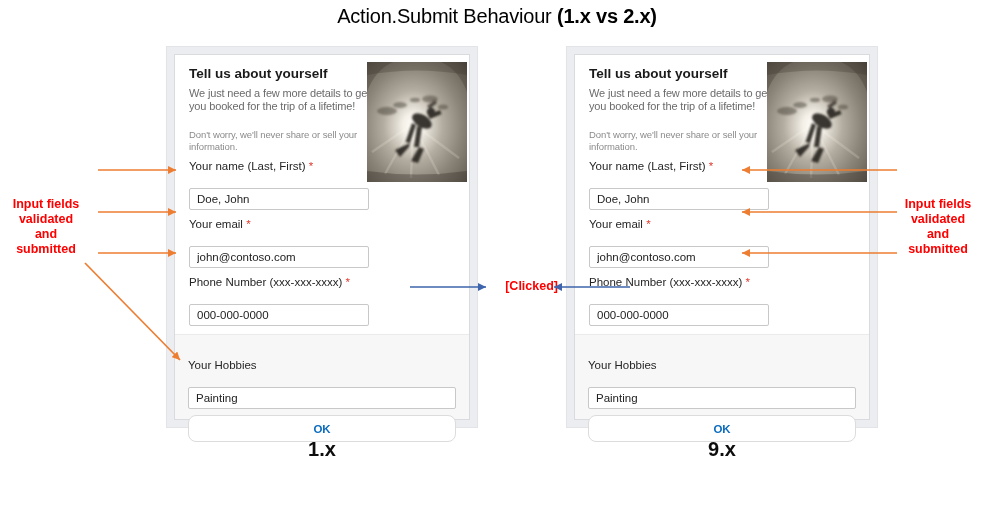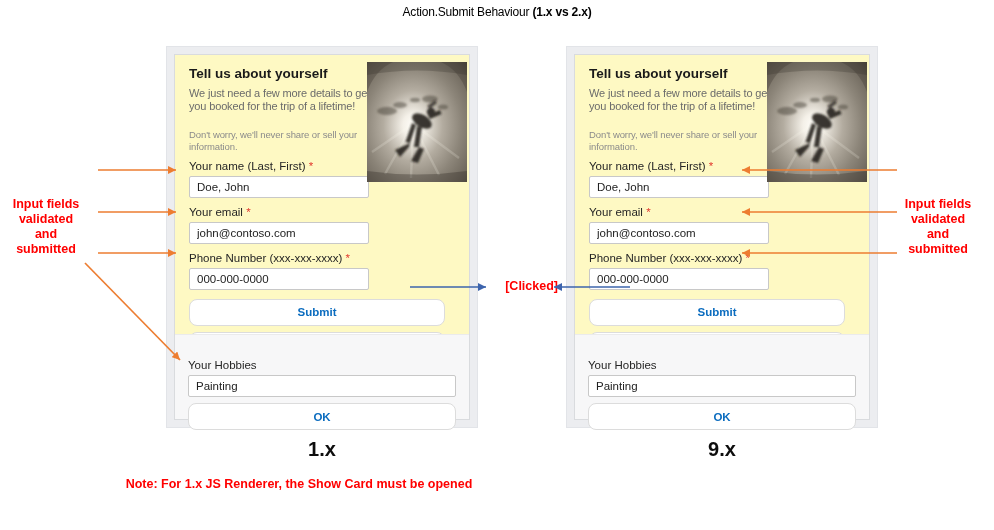--- a/index.html
+++ b/index.html
@@ -4,48 +4,48 @@
 <style>
   * { margin:0; padding:0; box-sizing:border-box; }
   html,body { width:994px; height:530px; }
   body {
     position:relative; background:#ffffff; overflow:hidden;
     font-family:"Liberation Sans", sans-serif; color:#222;
   }
   
   .title {
     position:absolute; top:5px; left:0; width:994px;
-    text-align:center; font-size:12px; color:#000; letter-spacing:-0.2px;
+    text-align:center; font-size:20px; color:#000; letter-spacing:-0.2px;
   }
   .title .bold { font-weight:700; }
   
   .frame {
     position:absolute; top:46px; width:312px; height:382px;
     background:#ecedf0; border:1px solid #e2e4e8; padding:7px;
   }
   .frame.left  { left:166px; }
   .frame.right { left:566px; }
   .acard {
     position:relative; width:100%; height:100%;
-    background:#fef9c3; border:1px solid #d9dbde;
+    background:#ffffff; border:1px solid #d9dbde;
     padding:9px 24px 0 14px;
   }
   .heading { font-size:13.5px; font-weight:700; color:#1a1a1a; padding-top:2px; }
   .intro {
     margin-top:6px; width:184px; font-size:11px; line-height:1.2;
     letter-spacing:-0.15px; color:#6b6b6b;
   }
   .privacy {
     margin-top:16px; width:184px; font-size:9.5px; line-height:1.18;
     letter-spacing:-0.1px; color:#8b8b8b;
   }
   .flabel { margin-top:8px; font-size:11.5px; color:#252525; }
   .req { color:#e23a2e; }
   .tinput {
-    display:block; margin-top:4px; width:180px; height:22px;
+    display:block; margin-top:16px; width:180px; height:22px;
     border:1px solid #c8c8c8; border-radius:2px; background:#fff;
     font-family:"Liberation Sans", sans-serif; font-size:11.5px; color:#222;
     padding:0 7px; outline:none;
   }
   .btn {
     margin-top:6px; width:100%; height:27px;
     border:1px solid #dcdcdc; border-radius:8px; background:#fff;
     color:#0b6cbf; font-weight:700; font-size:11.5px;
     display:flex; align-items:center; justify-content:center;
     font-family:"Liberation Sans", sans-serif; cursor:pointer;
@@ -213,21 +213,20 @@
   <div>submitted</div>
 </div>
 <div class="side-note right rednote">
   <div>Input fields</div>
   <div>validated</div>
   <div>and</div>
   <div>submitted</div>
 </div>
 <div class="clicked rednote">[Clicked]</div>
 <div class="footnote rednote">
-  <div>Note: For 1.x JS Renderer, the Show Card must be opened</div>
 </div>
 
 <svg class="arrows" viewBox="0 0 994 530">
   <defs>
     <marker id="ah-orange" viewBox="0 0 8 8" refX="8" refY="4" markerWidth="8" markerHeight="8" orient="auto" markerUnits="userSpaceOnUse">
       <path d="M0,0 L8,4 L0,8 Z" fill="#ed7d31"></path>
     </marker>
     <marker id="ah-blue" viewBox="0 0 8 8" refX="8" refY="4" markerWidth="8" markerHeight="8" orient="auto" markerUnits="userSpaceOnUse">
       <path d="M0,0 L8,4 L0,8 Z" fill="#3d64ad"></path>
     </marker>

